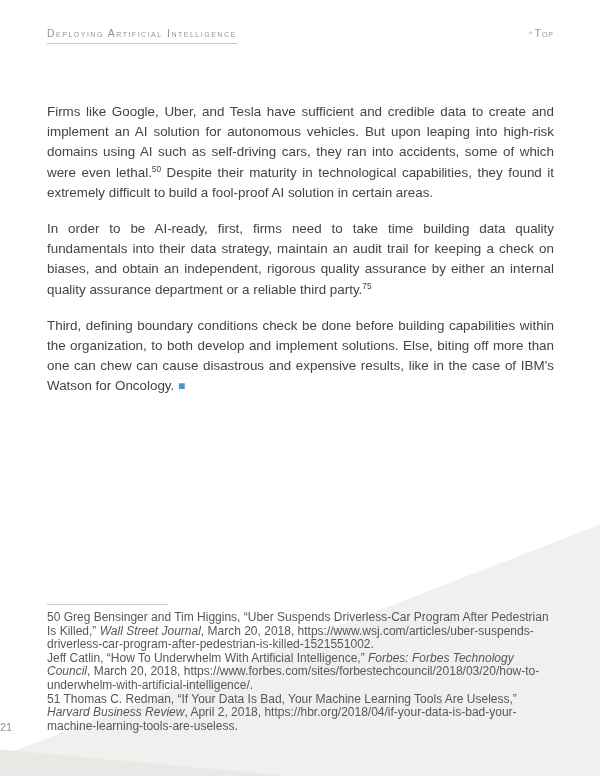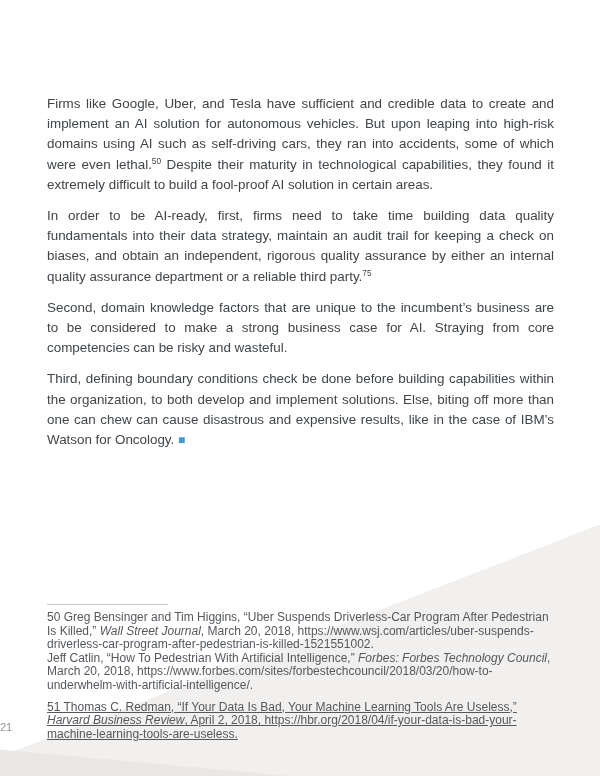--- a/index.html
+++ b/index.html
@@ -49,68 +49,74 @@
   .caret { font-size:8px; position:relative; top:-1px; color:#8d959b; }
 
   
   .article {
     position:absolute; top:86px; left:47px; width:507px;
     color:#404549;
     font-size:13.4px;
     line-height:20.2px;
     text-align:justify;
   }
-  .article p { margin:8px 0 11px 0; }
+  .article p { margin:16px 0 11px 0; }
   .article sup { font-size:0.62em; line-height:0; vertical-align:super; letter-spacing:0; }
   .end-marker { color:#3e9bd6; font-size:12px; letter-spacing:0; }
 
   
   .fn-divider {
     position:absolute; top:604px; left:47px; width:121px; height:0;
     border-top:1px solid #c6c8c9;
   }
   .footnotes {
     position:absolute; top:611px; left:47px; width:507px;
     color:#54585d;
     font-size:12px;
     line-height:13.6px;
     text-align:left;
   }
   .footnotes p { margin:0; }
-  .footnotes p.fn-gap { margin-top:8px;text-decoration:underline; }
+  .footnotes p.fn-gap { margin-top:0; }
   .it { font-style:italic; }
 
   .page-number {
     position:absolute; top:721px; left:0; width:100%;
     color:#8f959a;
     font-size:11px;
   }
 </style>
 </head>
 <body>
 
 <div class="page">
 
   <div class="wedge wedge-main"></div>
   <div class="wedge wedge-corner"></div>
 
   <div class="content">
 
+    <div class="header-row">
+      <div class="header-title">Deploying Artificial Intelligence</div>
+      <a class="top-link">
+        <span class="caret">^</span>
+        <span>Top</span>
+      </a>
+    </div>
 
     <div class="article">
       <p><span>Firms like Google, Uber, and Tesla have sufficient and credible data to create and implement an AI solution for autonomous vehicles. But upon leaping into high-risk domains using AI such as self-driving cars, they ran into accidents, some of which were even lethal.</span><sup>50</sup><span> Despite their maturity in technological capabilities, they found it extremely difficult to build a fool-proof AI solution in certain areas.</span></p>
       <p><span>In order to be AI-ready, first, firms need to take time building data quality fundamentals into their data strategy, maintain an audit trail for keeping a check on biases, and obtain an independent, rigorous quality assurance by either an internal quality assurance department or a reliable third party.</span><sup>75</sup></p>
-      <p><span>Second, domain knowledge factors that are unique to the incumbent’s business are to be considered to make a strong business case for AI. Straying from core competencies can be risky and wasteful.</span></p>
       <p><span>Third, defining boundary conditions check be done before building capabilities within the organization, to both develop and implement solutions. Else, biting off more than one can chew can cause disastrous and expensive results, like in the case of IBM’s Watson for Oncology. </span><span class="end-marker">■</span></p>
     </div>
 
     <div class="fn-divider"></div>
 
     <div class="footnotes">
       <p class="fn"><span>50 Greg Bensinger and Tim Higgins, “Uber Suspends Driverless-Car Program After Pedestrian Is Killed,” </span><span class="it">Wall Street Journal</span><span>, March 20, 2018, https://www.wsj.com/articles/uber-suspends-driverless-car-program-after-pedestrian-is-killed-1521551002.</span></p>
-      <p class="fn"><span>Jeff Catlin, “How To Pedestrian With Artificial Intelligence,” </span><span class="it">Forbes: Forbes Technology Council</span><span>, March 20, 2018, https://www.forbes.com/sites/forbestechcouncil/2018/03/20/how-to-underwhelm-with-artificial-intelligence/.</span></p>
+      <p class="fn"><span>Jeff Catlin, “How To Underwhelm With Artificial Intelligence,” </span><span class="it">Forbes: Forbes Technology Council</span><span>, March 20, 2018, https://www.forbes.com/sites/forbestechcouncil/2018/03/20/how-to-underwhelm-with-artificial-intelligence/.</span></p>
       <p class="fn fn-gap"><span>51 Thomas C. Redman, “If Your Data Is Bad, Your Machine Learning Tools Are Useless,” </span><span class="it">Harvard Business Review</span><span>, April 2, 2018, https://hbr.org/2018/04/if-your-data-is-bad-your-machine-learning-tools-are-useless.</span></p>
     </div>
 
     <div class="page-number">21</div>
 
   </div>
 </div>
 
 </body></html>

